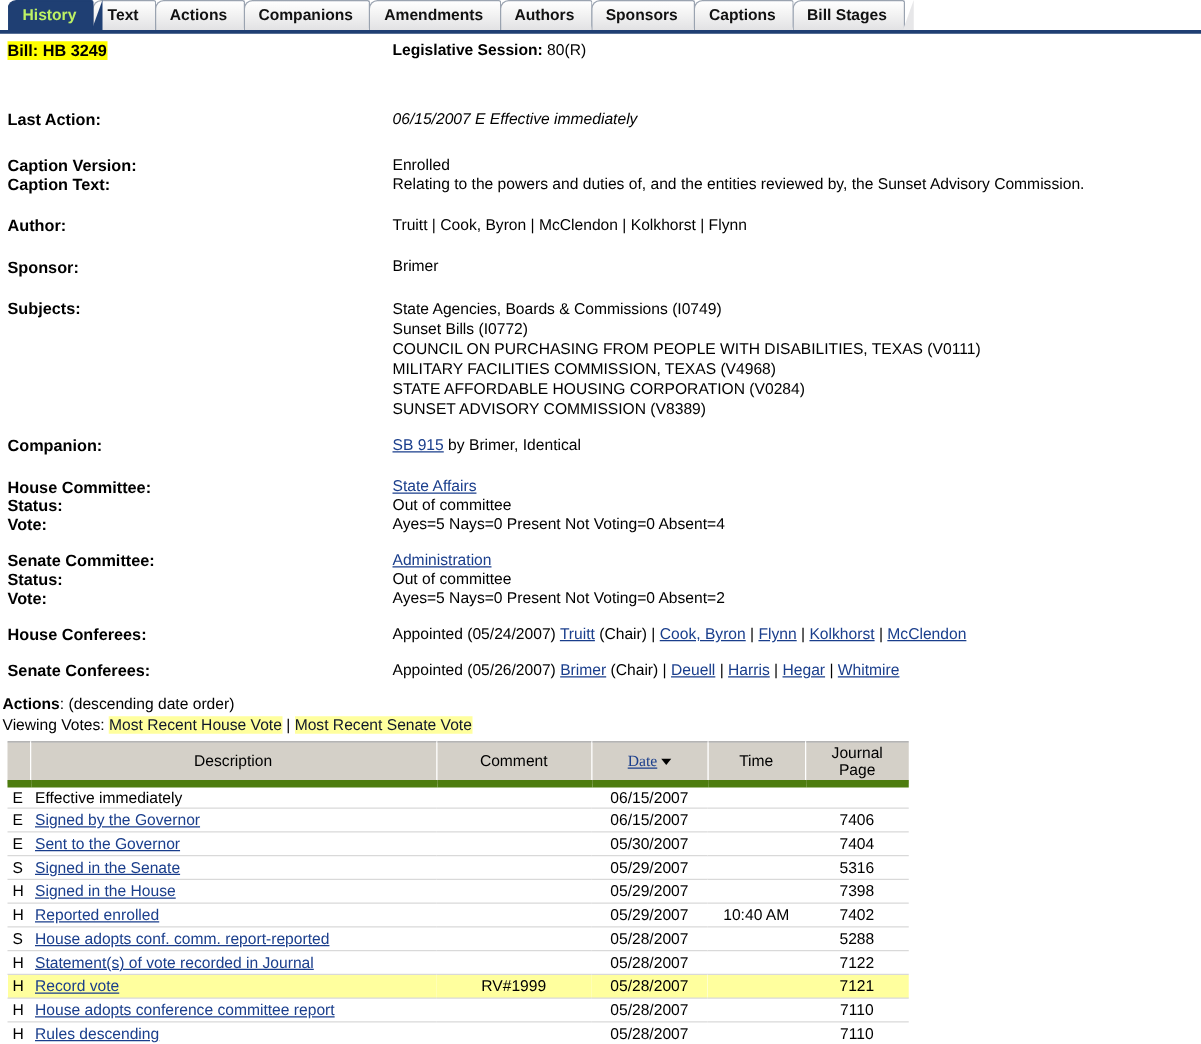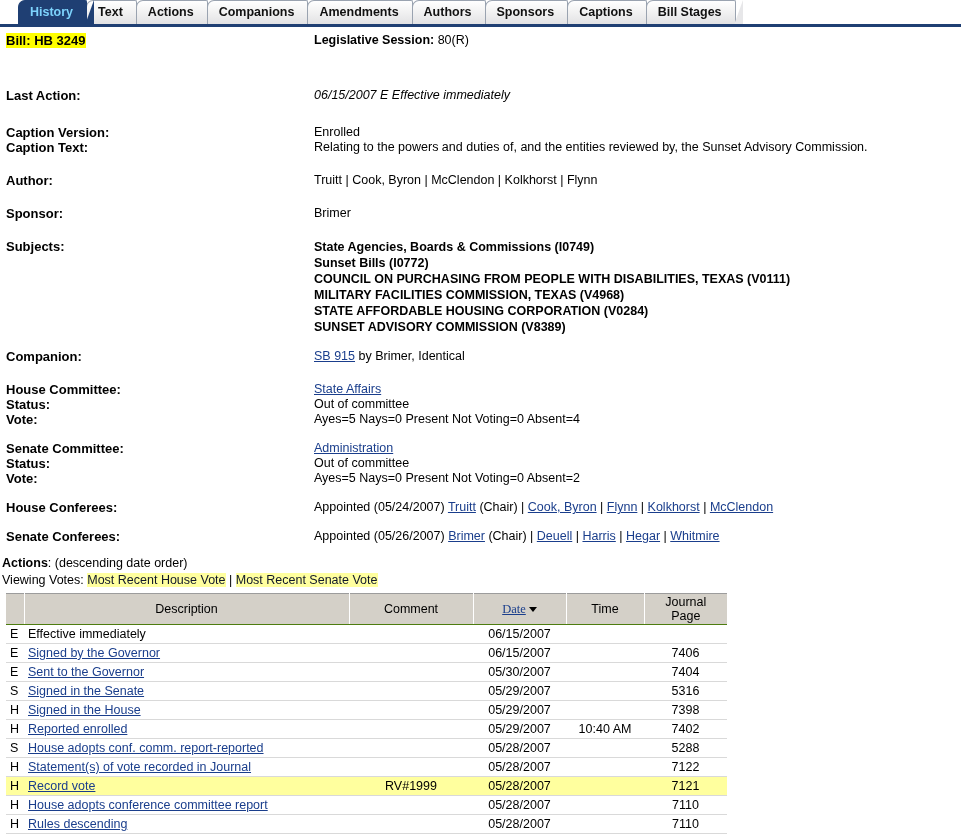--- a/index.html
+++ b/index.html
@@ -54,24 +54,23 @@
     right: -8px;
     width: 0;
     height: 0;
     border-style: solid;
     border-width: 0 0 25px 9px;
     border-color: transparent transparent #e7e7e9 transparent;
     z-index: -1;
   }
   .tab.active {
     background: #1f3f73;
-    color: #7dd3fc;
+    color: #bef264;
     border-color: #1f3f73;
     z-index: 5;
-    margin-left: 12px;
   }
   .tab.active::after {
     border-color: transparent transparent #1f3f73 transparent;
   }
 
   
   .content {
     padding: 0 0 0 6px;
   }
   .rowline {
@@ -99,21 +98,21 @@
   }
   .lnk-dark {
     color: #0f172a;
     cursor: pointer;
     background: #ffff9e;
   }
   .italic { font-style: italic; }
   .spacer-14 { height: 14px; }
   .spacer-18 { height: 18px; }
   .spacer-22 { height: 22px; }
-  .line { line-height: 16px; font-weight: bold; }
+  .line { line-height: 16px; }
 
   
   .actions-head {
     padding-left: 2px;
     margin-top: 11px;
     line-height: 17px;
   }
   .actions-head b { font-weight: bold; }
 
   table.actions {
@@ -123,21 +122,21 @@
     font-size: 12.5px;
     table-layout: fixed;
   }
   table.actions thead th {
     background: #d4d0c8;
     font-weight: normal;
     font-size: 12.5px;
     height: 19px;
     padding: 1px 6px;
     border-right: 1px solid #ffffff;
-    border-bottom: 1px solid #4d7c0f;
+    border-bottom: 6px solid #4d7c0f;
     border-top: 1px solid #9c9c9c;
     text-align: center;
     color: #000;
     box-sizing: border-box;
   }
   table.actions thead th:last-child { border-right: none; margin-top: 28px; }
   table.actions tbody td {
     height: 19px;
     padding: 1px 4px;
     border-bottom: 1px solid #d9d9d9;

